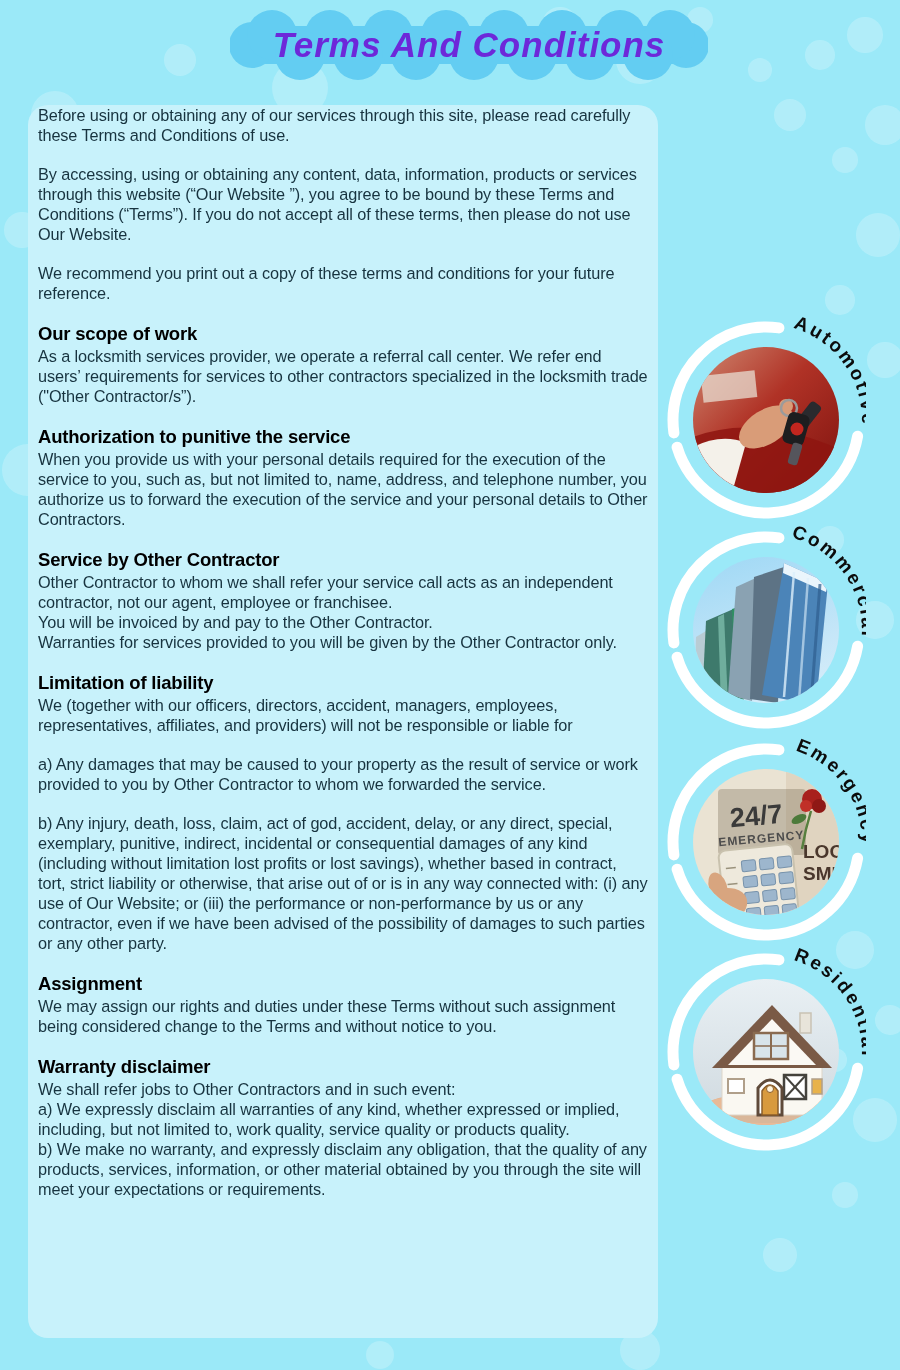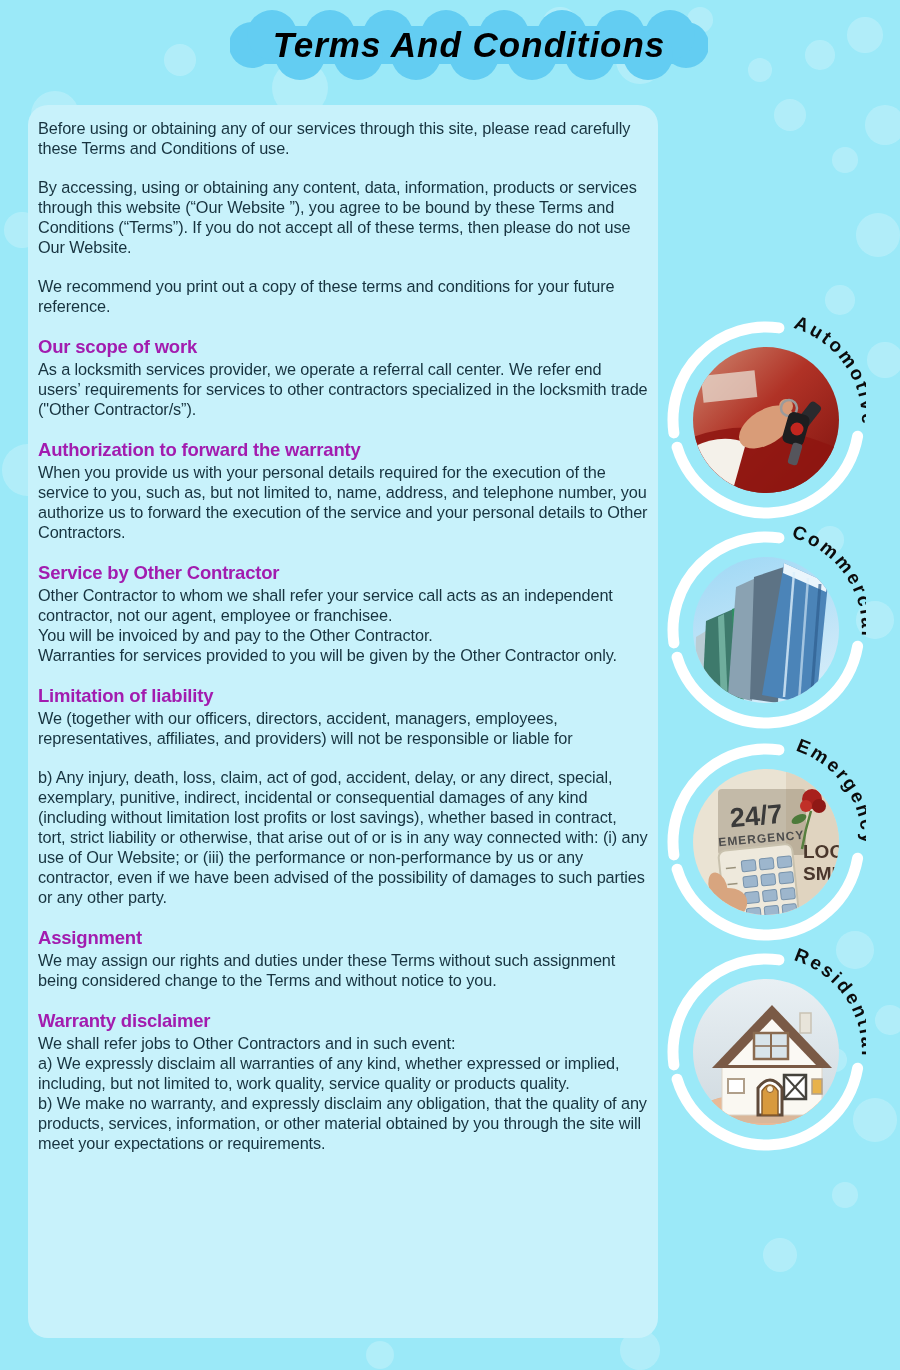--- a/index.html
+++ b/index.html
@@ -13,36 +13,36 @@
   
   .bokeh{position:absolute;left:0;top:0;z-index:0;pointer-events:none;}
 
   
   .banner{position:absolute;left:230px;top:9px;width:478px;height:72px;z-index:3;}
   .banner svg{position:absolute;left:0;top:0;}
   .banner h1{
     position:absolute;left:0;top:0;width:100%;height:100%;
     margin:0;display:flex;align-items:center;justify-content:center;
     font-style:italic;font-weight:bold;font-size:35px;letter-spacing:1px;
-    color:#000000;
+    color:#6d28d9;
   }
 
   
   .panel{
     position:absolute;left:28px;top:105px;width:630px;height:1233px;
-    box-sizing:border-box;padding:13px 10px 18px 10px;
+    box-sizing:border-box;padding:0 10px 18px 10px;
     background:#C8F2FB;border-radius:20px;z-index:1;
     color:#17333F;font-size:16.3px;line-height:20px;letter-spacing:-0.1px;
   }
   .panel p{margin:0 0 19px 0;white-space:pre-line;}
   .panel section{margin:0 0 19px 0;}
   .panel section p{margin:1px 0 0 0;}
   .panel section p.follow{margin:19px 0 0 0;}
   .panel h2{
-    margin:0;font-size:18.5px;font-weight:bold;color:#a21caf;
+    margin:0;font-size:18.5px;font-weight:bold;color:#000000;
     letter-spacing:-0.2px;line-height:23px;
   }
 
   
   .badge{position:absolute;left:666px;width:200px;height:210px;z-index:2;cursor:pointer;}
   .badge-automotive{top:315px;}
   .badge-commercial{top:525px;}
   .badge-emergency{top:737px;}
   .badge-residential{top:947px;}
   .badge-label{
@@ -117,34 +117,35 @@
   <p>Before using or obtaining any of our services through this site, please read carefully these Terms and Conditions of use.</p>
   <p>By accessing, using or obtaining any content, data, information, products or services through this website (“Our Website ”), you agree to be bound by these Terms and Conditions (“Terms”). If you do not accept all of these terms, then please do not use Our Website.</p>
   <p>We recommend you print out a copy of these terms and conditions for your future reference.</p>
 
   <section>
     <h2>Our scope of work</h2>
     <p>As a locksmith services provider, we operate a referral call center. We refer end users’ requirements for services to other contractors specialized in the locksmith trade ("Other Contractor/s”).</p>
   </section>
 
   <section>
-    <h2>Authorization to forward the warranty</h2>
+    <h2>Authorization to punitive the service</h2>
     <p>When you provide us with your personal details required for the execution of the service to you, such as, but not limited to, name, address, and telephone number, you authorize us to forward the execution of the service and your personal details to Other Contractors.</p>
   </section>
 
   <section>
     <h2>Service by Other Contractor</h2>
     <p>Other Contractor to whom we shall refer your service call acts as an independent contractor, not our agent, employee or franchisee.
 You will be invoiced by and pay to the Other Contractor.
 Warranties for services provided to you will be given by the Other Contractor only.</p>
   </section>
 
   <section>
     <h2>Limitation of liability</h2>
     <p>We (together with our officers, directors, accident, managers, employees, representatives, affiliates, and providers) will not be responsible or liable for</p>
+    <p class="follow">a) Any damages that may be caused to your property as the result of service or work provided to you by Other Contractor to whom we forwarded the service.</p>
     <p class="follow">b) Any injury, death, loss, claim, act of god, accident, delay, or any direct, special, exemplary, punitive, indirect, incidental or consequential damages of any kind (including without limitation lost profits or lost savings), whether based in contract, tort, strict liability or otherwise, that arise out of or is in any way connected with: (i) any use of Our Website; or (iii) the performance or non-performance by us or any contractor, even if we have been advised of the possibility of damages to such parties or any other party.</p>
   </section>
 
   <section>
     <h2>Assignment</h2>
     <p>We may assign our rights and duties under these Terms without such assignment being considered change to the Terms and without notice to you.</p>
   </section>
 
   <section>
     <h2>Warranty disclaimer</h2>

